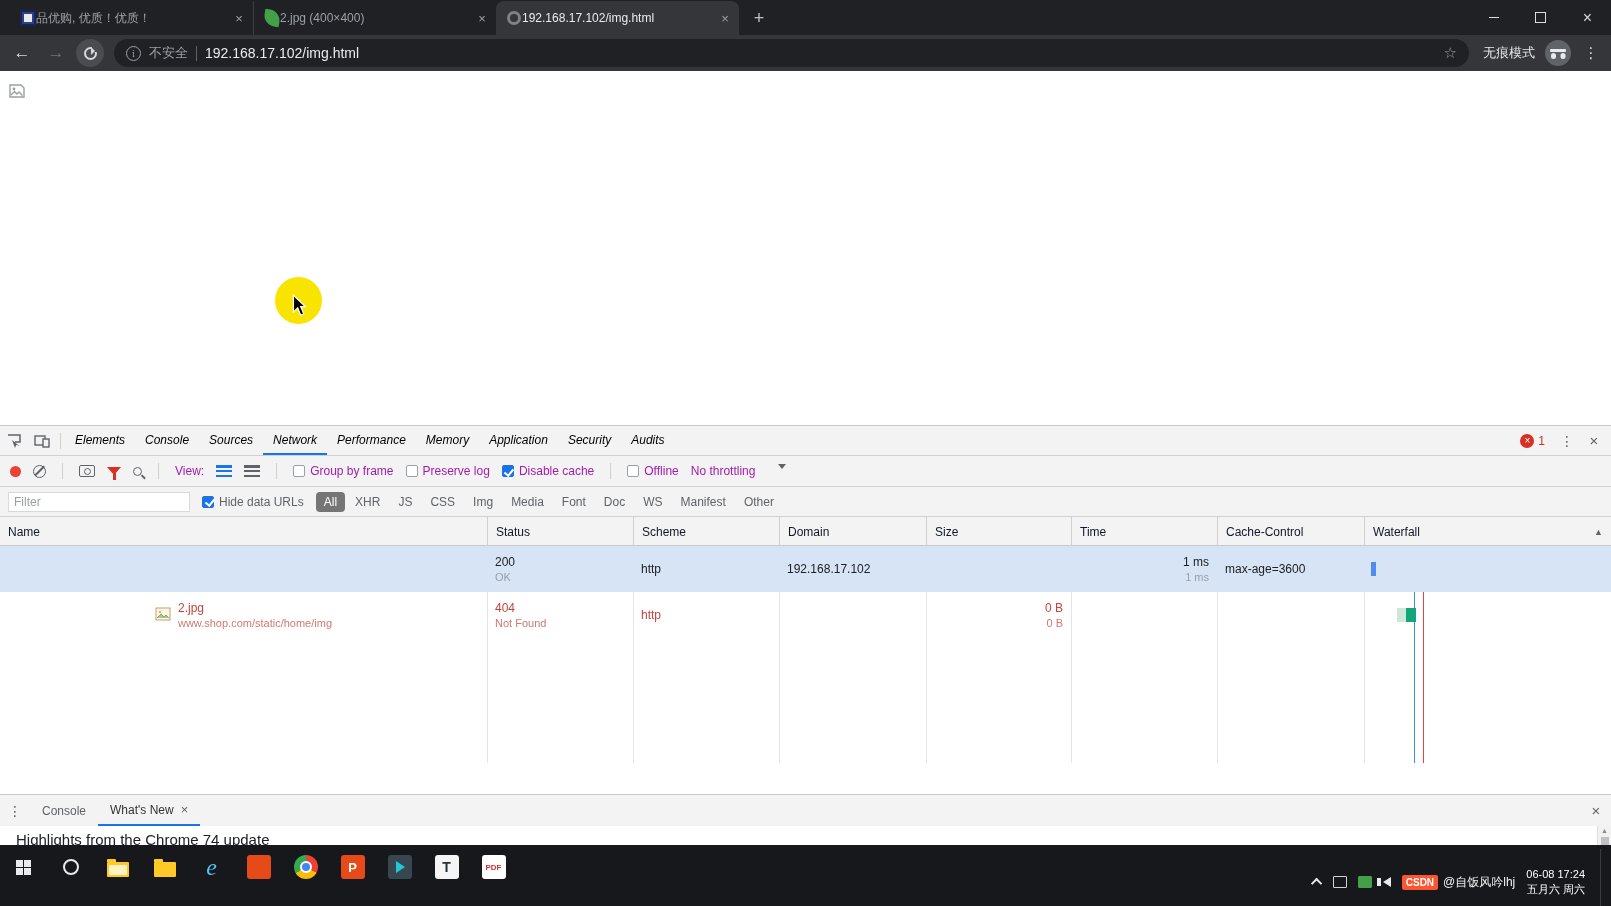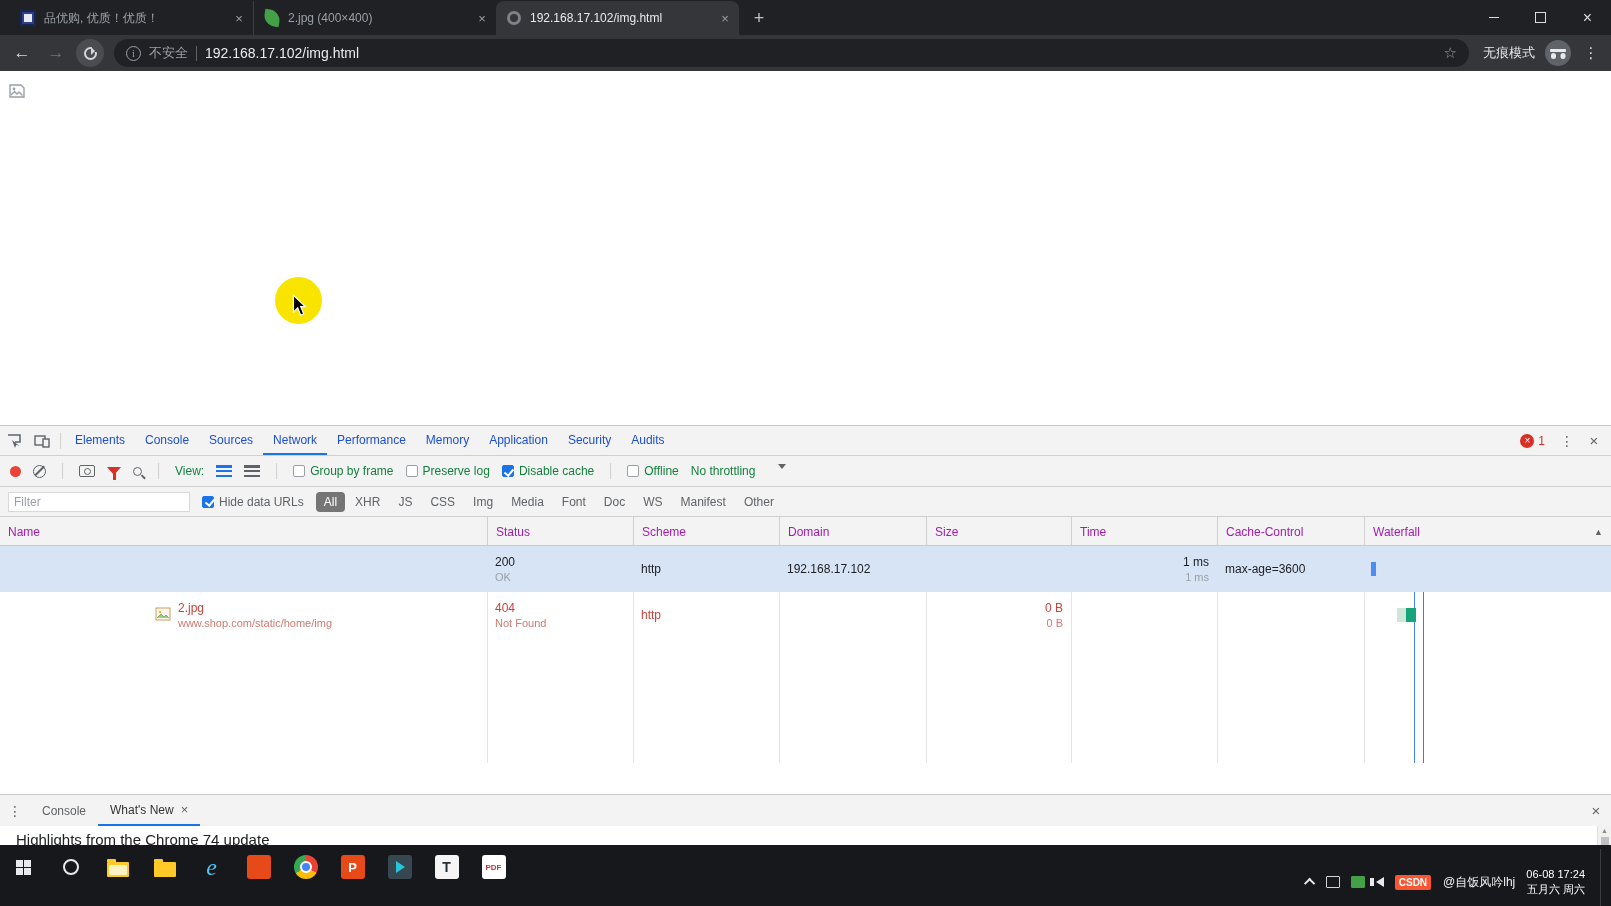--- a/index.html
+++ b/index.html
@@ -4,21 +4,21 @@
 <style>
   * { margin:0; padding:0; box-sizing:border-box; }
   html,body { background:#444; }
   #screen {
     position:relative; width:1611px; height:906px; background:#fff; overflow:hidden;
     font-family:"Liberation Sans","DejaVu Sans",sans-serif; font-size:12px; color:#333;
   }
 
   
   .tabstrip { position:absolute; top:0; left:0; right:0; height:35px; background:#202124; display:flex; align-items:flex-end; }
-  .tab { position:relative; width:243px; height:34px; display:flex; align-items:center; gap:8px;
+  .tab { position:relative; width:243px; height:34px; display:flex; align-items:center; 
          padding:0 6px 0 10px; color:#9aa0a6; font-size:12px; }
   .tab.t-sep { border-left:1px solid #3c4043; }
   .tab.active { background:#35363a; color:#e8eaed; border-radius:8px 8px 0 0; border-left:none; }
   .tab-title { flex:1; white-space:nowrap; overflow:hidden; }
   .tab-close { width:16px; height:16px; border-radius:50%; display:flex; align-items:center; justify-content:center; color:#9aa0a6; flex:0 0 auto; }
   .tab-close::before { content:"×"; font-size:13px; line-height:1; }
   .favicon { width:16px; height:16px; flex:0 0 auto; }
   .fav-pyg { background:#2b3f8c; box-shadow:inset 0 0 0 2px #19254f; border-radius:2px; position:relative; }
   .fav-pyg::after { content:""; position:absolute; left:4px; top:4px; width:8px; height:8px; background:#e8eaed; }
   .fav-leaf { background:#43a047; border-radius:0 70% 0 70%; transform:rotate(10deg); }
@@ -59,31 +59,31 @@
   .page { position:absolute; top:71px; left:0; right:0; height:354px; background:#fff; }
   .broken-img { position:absolute; left:8px; top:11px; }
   .click-highlight { position:absolute; left:275px; top:277px; width:47px; height:47px; border-radius:50%; background:#f9e400; }
   .cursor { position:absolute; left:292px; top:294px; }
 
   
   .devtools { position:absolute; top:425px; left:0; right:0; height:420px; background:#fff; border-top:1px solid #c9c9c9; color:#333; }
   .dt-tabbar { position:absolute; top:0; left:0; right:0; height:30px; background:#f3f3f3; border-bottom:1px solid #d0d0d0; display:flex; align-items:center; }
   .dt-iconbtn { width:28px; height:29px; display:flex; align-items:center; justify-content:center; color:#5f6368; }
   .vdiv { width:1px; height:16px; background:#d0d0d0; margin:0 4px; }
-  .dt-tab { height:29px; line-height:28px; padding:0 10px; color:#1d4ed8; white-space:nowrap; }
+  .dt-tab { height:29px; line-height:28px; padding:0 10px; color:#000000; white-space:nowrap;font-style:italic; }
   .dt-tab.active { border-bottom:2px solid #1a73e8; }
   .dt-right { margin-left:auto; display:flex; align-items:center; gap:2px; padding-right:4px; }
   .err-badge { display:flex; align-items:center; gap:4px; margin-right:8px; }
   .err-dot { width:14px; height:14px; border-radius:50%; background:#d93025; color:#fff; font-size:10px; display:flex; align-items:center; justify-content:center; }
   .err-dot::before { content:"×"; }
   .err-count { color:#d93025; }
   .dt-kebab { width:24px; text-align:center; color:#5f6368; font-size:14px; } .dt-kebab::before { content:"⋮"; }
   .dt-close { width:26px; text-align:center; color:#5f6368; font-size:15px; } .dt-close::before { content:"×"; }
 
-  .net-toolbar { position:absolute; top:30px; left:0; right:0; height:31px; background:#f3f3f3; border-bottom:1px solid #d0d0d0; display:flex; align-items:center; padding:0 10px; gap:12px; color:#15803d; }
+  .net-toolbar { position:absolute; top:30px; left:0; right:0; height:31px; background:#f3f3f3; border-bottom:1px solid #d0d0d0; display:flex; align-items:center; padding:0 10px; gap:12px; color:#a21caf; }
   .rec-dot { width:11px; height:11px; border-radius:50%; background:#ea4335; flex:0 0 auto; }
   .clear-icon { position:relative; width:13px; height:13px; border:1.5px solid #5f6368; border-radius:50%; }
   .clear-icon::after { content:""; position:absolute; left:-1px; top:4.5px; width:13px; height:1.5px; background:#5f6368; transform:rotate(-45deg); }
   .cam-icon { width:16px; height:12px; border:1.5px solid #5f6368; border-radius:2px; position:relative; }
   .cam-icon::after { content:""; position:absolute; left:4px; top:2px; width:5px; height:5px; border:1.5px solid #5f6368; border-radius:50%; }
   .funnel-icon { width:0; height:0; border-left:7px solid transparent; border-right:7px solid transparent; border-top:8px solid #d93025; position:relative; }
   .funnel-icon::after { content:""; position:absolute; left:-1.5px; top:-2px; width:3px; height:7px; background:#d93025; }
   .search-icon { position:relative; width:9px; height:9px; border:1.5px solid #5f6368; border-radius:50%; }
   .search-icon::after { content:""; position:absolute; left:7px; top:8px; width:5px; height:1.5px; background:#5f6368; transform:rotate(45deg); }
   .view-icon { width:16px; height:12px; display:flex; flex-direction:column; justify-content:space-between; }
@@ -97,21 +97,21 @@
   .dd-caret { width:0; height:0; border-left:4px solid transparent; border-right:4px solid transparent; border-top:5px solid #5f6368; }
 
   .filter-bar { position:absolute; top:61px; left:0; right:0; height:30px; background:#f3f3f3; border-bottom:1px solid #d0d0d0; display:flex; align-items:center; padding:0 8px; gap:12px; color:#5f6368; }
   .filter-input { width:182px; height:20px; border:1px solid #d9d9d9; background:#fff; font-size:12px; padding:0 5px; color:#ef4444; font-family:inherit; }
   .filter-input::placeholder { color:#9aa0a6; }
   .pills { display:flex; align-items:center; gap:2px; }
   .pill { padding:3px 8px; border-radius:4px; color:#5f6368; white-space:nowrap; }
   .pill.active { background:#757575; color:#fff; }
 
   .grid-header { position:absolute; top:91px; left:0; right:0; height:29px; background:#f3f3f3; border-bottom:1px solid #c9c9c9; }
-  .gh-cell { position:absolute; top:0; height:29px; display:flex; align-items:center; padding:0 8px; color:#a21caf; border-left:1px solid #d0d0d0; }
+  .gh-cell { position:absolute; top:0; height:29px; display:flex; align-items:center; padding:0 8px; color:#0f172a; border-left:1px solid #d0d0d0; }
   .gh-cell.first { border-left:none; }
   .sort-arrow { position:absolute; right:8px; color:#5f6368; font-size:9px; }
   .sort-arrow::before { content:"▲"; }
 
   .c0 { left:0; width:487px; } .c1 { left:487px; width:146px; } .c2 { left:633px; width:146px; }
   .c3 { left:779px; width:147px; } .c4 { left:926px; width:145px; } .c5 { left:1071px; width:146px; }
   .c6 { left:1217px; width:147px; } .c7 { left:1364px; width:247px; }
 
   .grid-body { position:absolute; top:120px; left:0; right:0; height:217px; background:#fff; overflow:hidden; }
   .col-line { position:absolute; top:0; bottom:0; width:1px; background:#e4e4e4; }
@@ -172,21 +172,21 @@
   .sq.orange { background:#e64a19; color:#fff; font-size:13px; }
   .sq.dark { background:#37474f; } .sq.dark::before { content:""; width:0; height:0; border-left:9px solid #26c6da; border-top:6px solid transparent; border-bottom:6px solid transparent; margin-left:2px; }
   .sq.white { background:#f5f5f5; color:#263238; font-size:14px; }
   .sq.pdf { background:#fff; color:#d32f2f; font-size:8px; letter-spacing:0; }
   .tray { margin-left:auto; display:flex; align-items:center; gap:11px; padding:4px 6px 0 0; color:#e8eaed; }
   .chev-up { width:8px; height:8px; border-left:2px solid #e8eaed; border-top:2px solid #e8eaed; transform:rotate(45deg) translateY(2px); }
   .tray-ico { width:14px; height:12px; border:1.5px solid #cfd2d6; border-radius:1px; }
   .tray-ico.green { background:#43a047; border-color:#43a047; }
   .speaker { width:0; height:0; border-top:5px solid transparent; border-bottom:5px solid transparent; border-right:8px solid #e8eaed; position:relative; }
   .speaker::after { content:""; position:absolute; left:-6px; top:-4px; width:4px; height:8px; background:#e8eaed; }
-  .wm { display:flex; align-items:center; gap:12px; white-space:nowrap;justify-content:space-between; }
+  .wm { display:flex; align-items:center; gap:5px; white-space:nowrap;justify-content:space-between; }
   .wm-chip { background:#fc5531; color:#fff; font-size:10px; font-weight:bold; padding:2px 4px; border-radius:2px; }
   .wm-user { color:#f2f2f2; font-size:12px; }
   .clock { text-align:right; font-size:11px; line-height:15px; color:#fff; white-space:nowrap; }
   .show-desktop { width:5px; align-self:stretch; border-left:1px solid #3a3b40; margin:-5px 0 0 4px; height:61px; }
 </style>
 </head>
 <body>
 
 <div id="screen">
 

